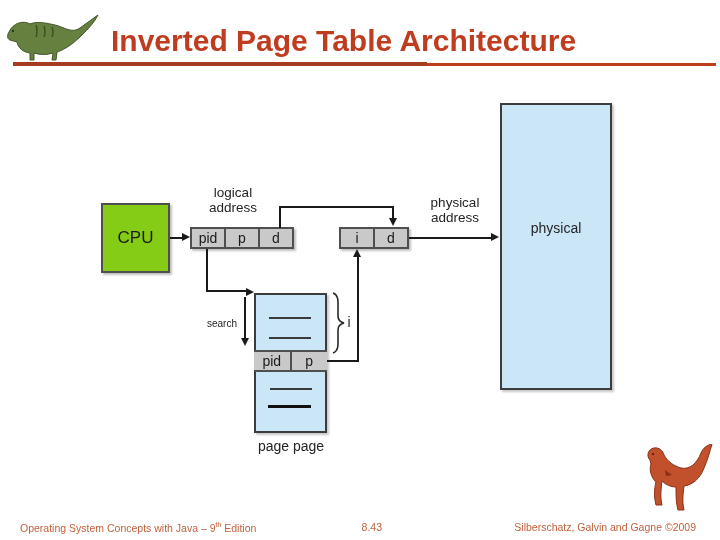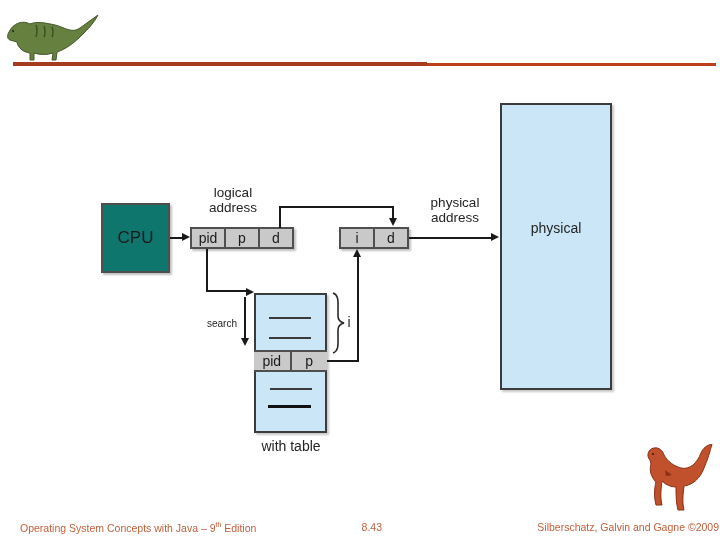--- a/index.html
+++ b/index.html
@@ -20,21 +20,21 @@
 
   
   .hline, .vline { position:absolute; background:#1a1a1a; }
   .hline { height:2px; } .vline { width:2px; }
   .arrow { position:absolute; width:0; height:0; }
   .arrow.right { border-top:4px solid transparent; border-bottom:4px solid transparent; border-left:8px solid #1a1a1a; }
   .arrow.down  { border-left:4px solid transparent; border-right:4px solid transparent; border-top:8px solid #1a1a1a; }
   .arrow.up    { border-left:4px solid transparent; border-right:4px solid transparent; border-bottom:8px solid #1a1a1a; }
 
   .graybox {
-    position:absolute; background:#0f766e; border:2px solid #4f4f4f; box-sizing:border-box;
+    position:absolute; background:#84cc16; border:2px solid #4f4f4f; box-sizing:border-box;
     display:flex; align-items:center; justify-content:center;
     font-size:17px; color:#1a1a1a; box-shadow:1.5px 2px 2px rgba(0,0,0,0.25);
   }
   .bluebox {
     position:absolute; background:#cbe7f7; border:2px solid #3c3c3c; box-sizing:border-box;
     box-shadow:1.5px 2px 2px rgba(0,0,0,0.22);
   }
   .cellrow { position:absolute; display:flex; box-shadow:1.5px 2px 2px rgba(0,0,0,0.25); }
   .cell {
     width:36px; height:22px; background:#c9c9c9; border:2px solid #4f4f4f; margin-left:-2px;
@@ -50,36 +50,37 @@
     display:flex; background:#c9c9c9; border-top:2px solid #4f4f4f; border-bottom:2px solid #4f4f4f;
   }
   .pt-cell { flex:1; display:flex; align-items:center; justify-content:center; font-size:14px; color:#1a1a1a; }
   .pt-cell + .pt-cell { border-left:2px solid #4f4f4f; }
 
   
   .footer { position:absolute; top:521px; font-size:10.5px; color:#c2603c; white-space:nowrap; }
   .footer sup { font-size:7px; }
   .footer-left { left:20px; }
   .footer-center { left:322px; width:60px; text-align:right; }
-  .footer-right { right:1px; }
+  .footer-right { right:24px; }
 </style>
 </head>
 <body>
 
 <div class="slide">
 
   <svg class="abs" style="left:6px; top:12px;" width="95" height="50" viewBox="0 0 95 50">
     <path d="M3,20 C1,23 1,27 4,28 L11,30 C12,36 17,40 24,41 L24,48 L28,48 L28,41
              C34,43 41,43 47,41 L46,48 L50,48 L51,40 C60,37 68,31 76,23
              C82,17 88,11 92,3 C86,7 80,12 74,16 C66,22 58,15 49,13
              C40,11 31,9 24,12 C17,8 7,11 3,20 Z" fill="#66803f" stroke="#44572a" stroke-width="1"></path>
     <path d="M30,13 q2,6 0,12 M38,14 q2,6 0,11 M46,15 q2,5 0,10" stroke="#3c5222" fill="none" stroke-width="1.5"></path>
     <circle cx="7" cy="19" r="1.2" fill="#2c3a18"></circle>
   </svg>
 
+  <div class="title">Inverted Page Table Architecture</div>
   <div class="rule rule-left"></div>
   <div class="rule rule-right"></div>
 
   <div class="graybox" style="left:101px; top:203px; width:69px; height:70px;">
     <span>CPU</span>
   </div>
 
   <div class="hline" style="left:170px; top:237px; width:13px;"></div>
   <div class="arrow right" style="left:182px; top:233px;"></div>
 
@@ -137,21 +138,21 @@
 
   <svg class="abs" style="left:331px; top:292px;" width="14" height="62" viewBox="0 0 14 62">
     <path d="M2,1 C8,3 7,10 7,18 L7,24 C7,28 9,30 13,31 C9,32 7,34 7,38 L7,44 C7,52 8,59 2,61" fill="none" stroke="#2a2a2a" stroke-width="1.6"></path>
   </svg>
   <div class="dlabel" style="left:344px; top:315px; width:10px; font-size:14px;">i</div>
 
   <div class="hline" style="left:327px; top:360px; width:32px;"></div>
   <div class="vline" style="left:357px; top:257px; height:105px;"></div>
   <div class="arrow up" style="left:353px; top:249px;"></div>
 
-  <div class="dlabel" style="left:250px; top:439px; width:82px; font-size:14px;">with table</div>
+  <div class="dlabel" style="left:250px; top:439px; width:82px; font-size:14px;">page page</div>
 
   <svg class="abs" style="left:638px; top:444px;" width="80" height="75" viewBox="0 0 80 75">
     <path d="M12,16 C8,12 10,5 16,4 C21,3 25,7 26,11 C30,18 36,22 43,24
              C52,26 59,19 63,9 C65,4 69,1 74,0 C72,7 70,15 66,24
              C62,35 54,41 46,42 C45,50 44,58 46,66 L40,66 C38,59 38,51 38,43
              C33,43 28,41 24,37 C23,45 22,53 24,61 L18,61 C16,53 16,45 18,38
              C13,33 11,26 13,20 Z" fill="#c1502c" stroke="#8a3015" stroke-width="1"></path>
     <path d="M27,26 l7,5 l-6,1 z" fill="#8a3015"></path>
     <circle cx="15" cy="10" r="1.1" fill="#4a1608"></circle>
   </svg>

